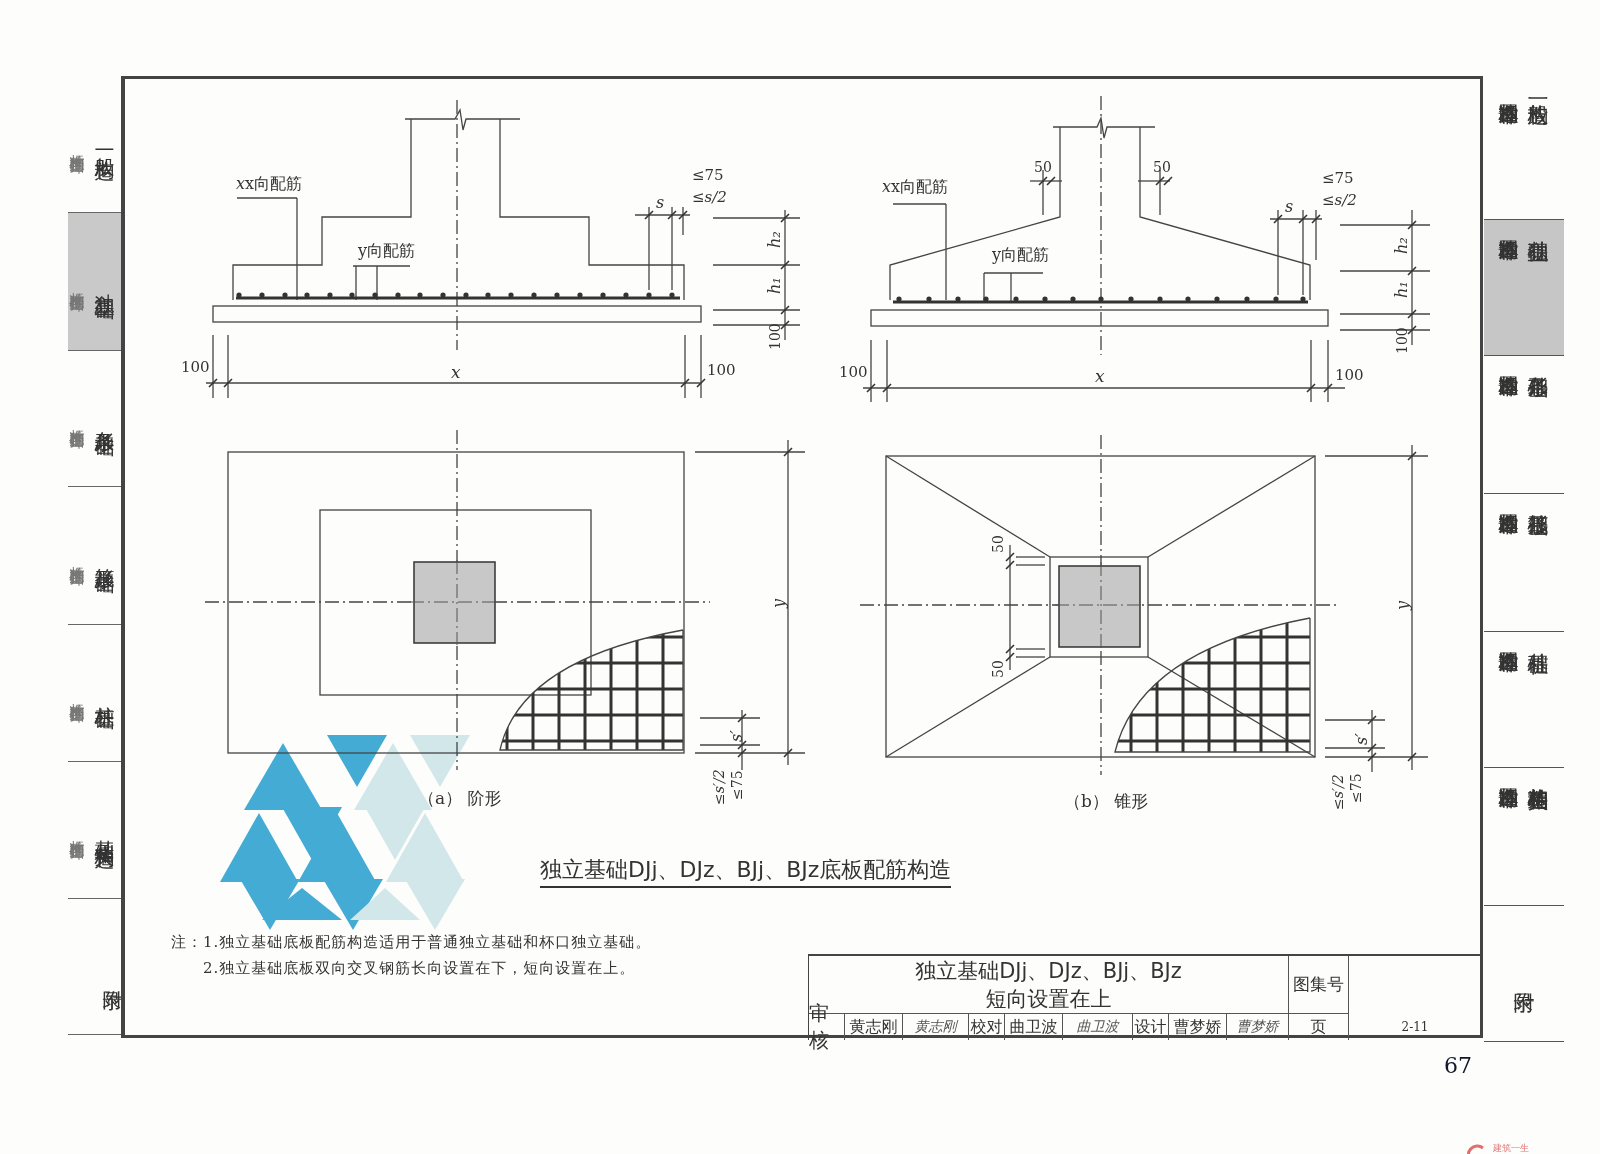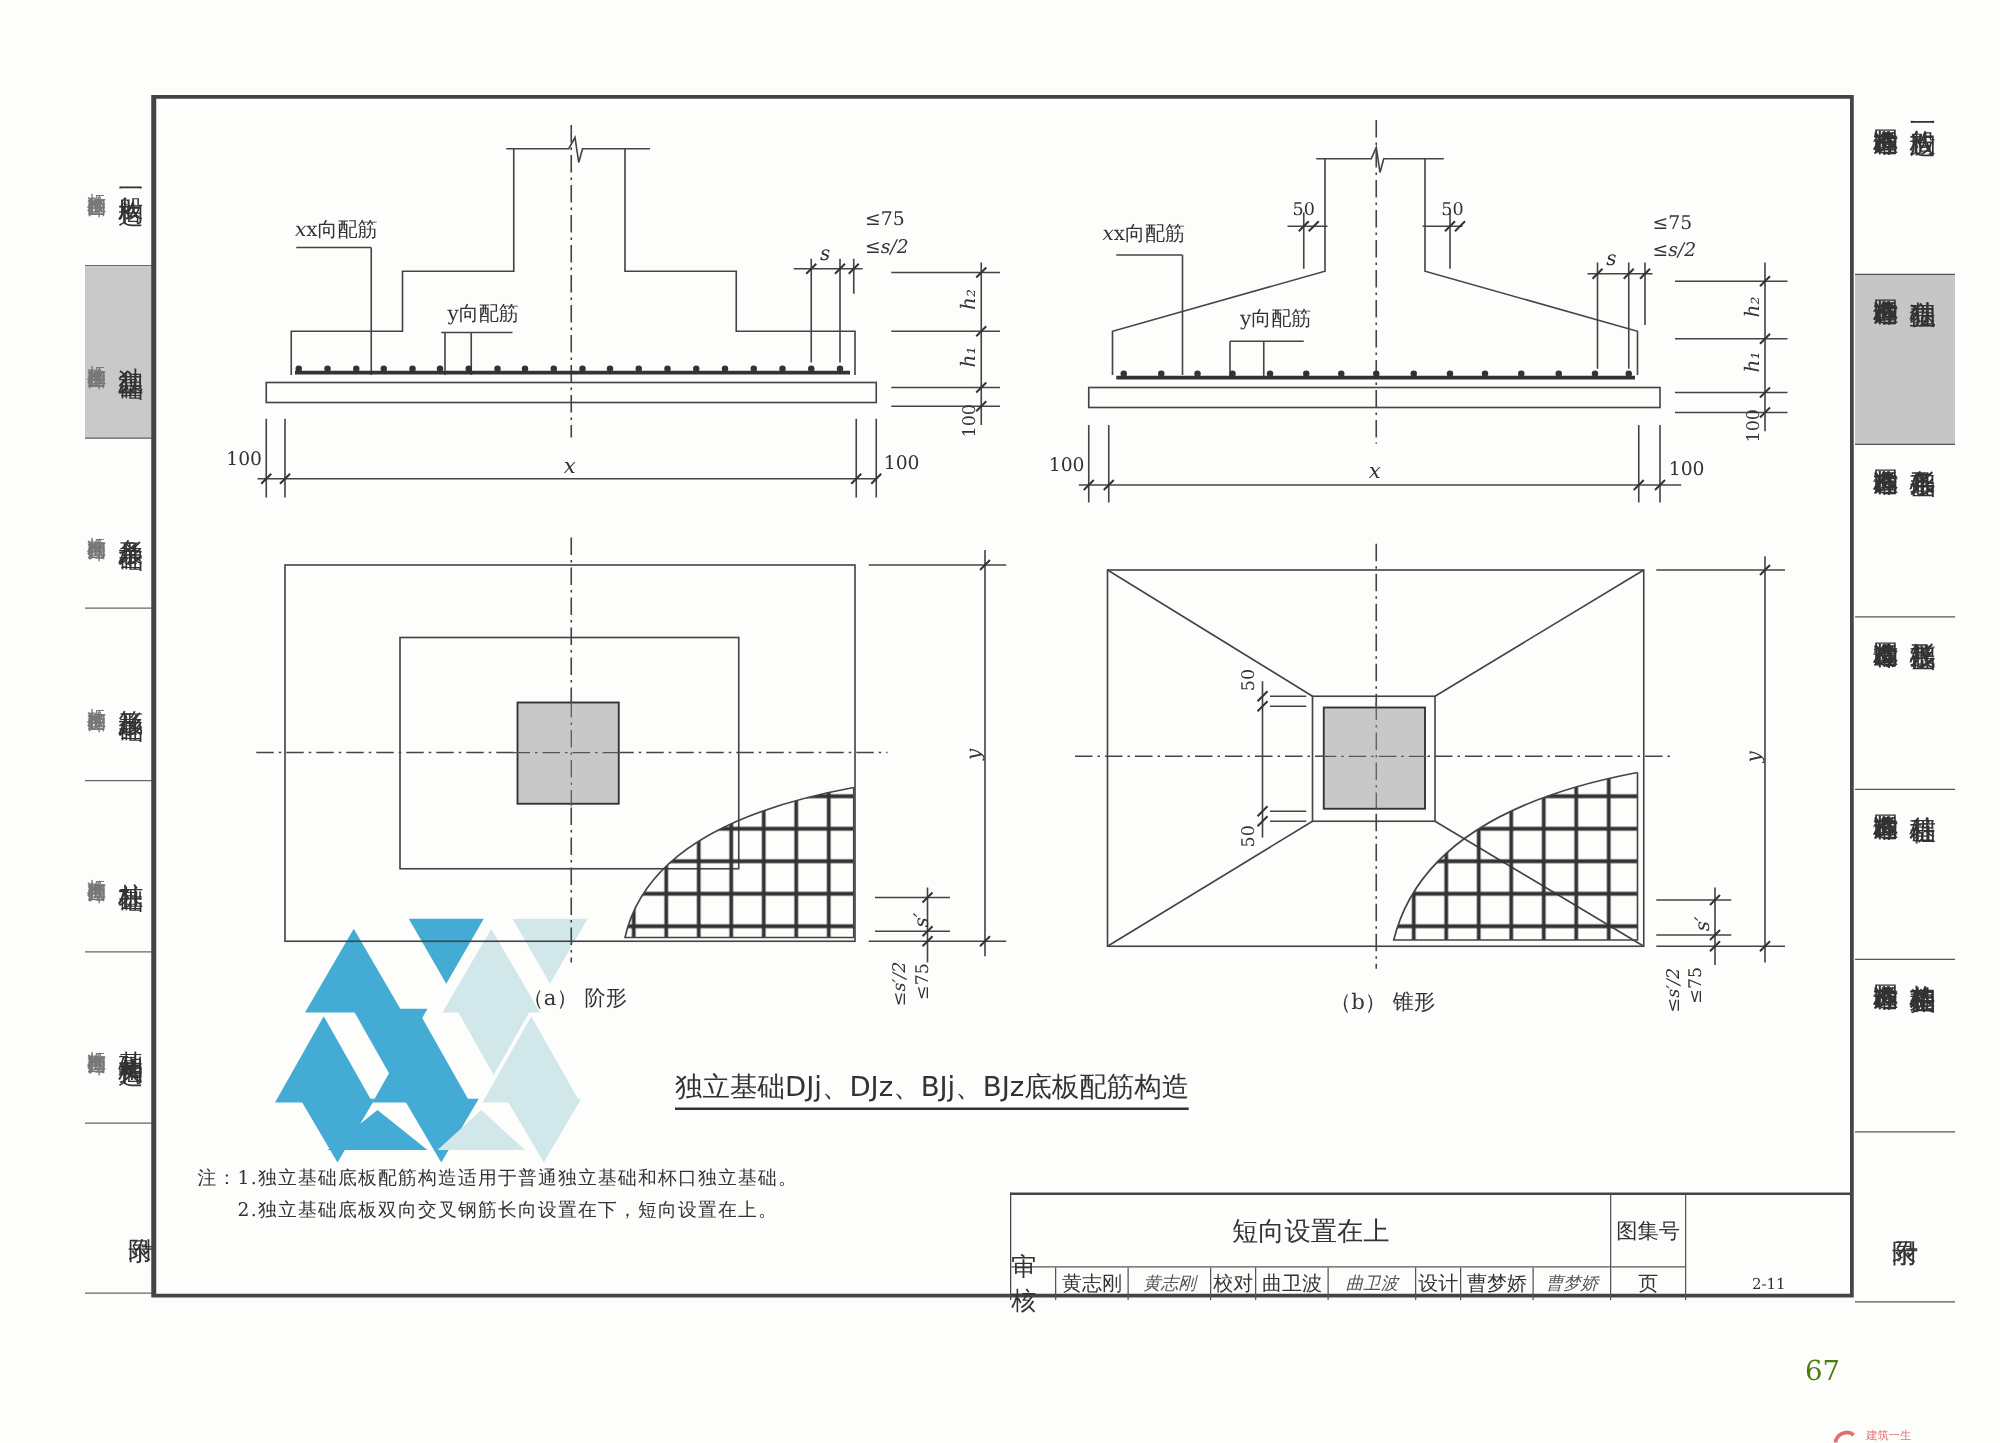--- a/index.html
+++ b/index.html
@@ -12,23 +12,23 @@
   .ltab .sub{width:18px;font-size:15px;line-height:19px;color:#777;padding-top:2px;text-align:center;writing-mode:vertical-rl;letter-spacing:1px;overflow:hidden;}
   .ltab .main{flex:1;font-size:20px;line-height:22px;color:#333;text-align:center;writing-mode:vertical-rl;letter-spacing:2px;display:flex;align-items:center;justify-content:center;}
   .rtabs{left:1484px;top:84px;width:80px;}
   .rtab{position:absolute;left:0;width:80px;border-bottom:1.5px solid #555;box-sizing:border-box;display:flex;justify-content:center;gap:6px;padding-top:4px;}
   .rtab.active{background:#c6c6c6;}
   .rtab .sub{font-size:20px;line-height:22px;writing-mode:vertical-rl;letter-spacing:0;}
   .rtab .main{font-size:21px;line-height:24px;writing-mode:vertical-rl;display:flex;align-items:center;}
   .frame{left:121px;top:76px;width:1362px;height:962px;border:3px solid #444;border-left-width:4px;box-sizing:border-box;}
   .tb{left:808px;top:954px;width:672px;height:84px;}
   .tbcell{position:absolute;border-right:1.5px solid #555;box-sizing:border-box;display:flex;align-items:center;justify-content:center;font-size:18px;color:#333;}
-  .note{font-size:15px;color:#333;letter-spacing:1px;}
+  .note{font-size:15px;color:#333;letter-spacing:1px;margin-left:13px;}
   .bigtitle{font-family:"DejaVu Sans","Liberation Sans",sans-serif;font-size:22px;color:#333;border-bottom:2px solid #333;padding-bottom:1px;}
-  .pagenum{font-size:22px;color:#4d7c0f;margin-top:32px;}
+  .pagenum{font-size:22px;color:#0f172a;}
   .wm{font-family:"Liberation Sans",sans-serif;}
 </style>
 </head>
 <body>
 
 <div class="abs ltabs">
   <div class="ltab" style="top:0;height:138px;">
       <div class="sub">标准构造详图</div>
       <div class="main">一般构造</div>
     </div>
@@ -332,20 +332,21 @@
 
 <div class="abs bigtitle" style="left:540px;top:855px;">独立基础DJj、DJz、BJj、BJz底板配筋构造</div>
 
 <div class="abs note" style="left:158px;top:933px;">
   <span>注：</span><span>1.独立基础底板配筋构造适用于普通独立基础和杯口独立基础。</span>
 </div>
 <div class="abs note" style="left:190px;top:959px;text-align:center;">2.独立基础底板双向交叉钢筋长向设置在下，短向设置在上。</div>
 
 <div class="abs tb" style="border-top:2px solid #444;border-left:1.5px solid #444;">
   <div class="tbcell" style="left:0;top:0;width:480px;height:58px;flex-direction:column;font-family:'DejaVu Sans','Liberation Sans',sans-serif;font-size:21px;line-height:28px;border-bottom:1.5px solid #555;">
+    <span>独立基础DJj、DJz、BJj、BJz</span>
     <span>短向设置在上</span>
   </div>
   <div class="tbcell" style="left:480px;top:0;width:60px;height:58px;border-bottom:1.5px solid #555;font-size:17px;">图集号</div>
   <div class="tbcell" style="left:0;top:58px;width:36px;height:26px;font-size:20px;">审核</div>
   <div class="tbcell" style="left:36px;top:58px;width:58px;height:26px;font-size:16px;">黄志刚</div>
   <div class="tbcell" style="left:94px;top:58px;width:66px;height:26px;font-size:14px;font-style:italic;color:#555;">黄志刚</div>
   <div class="tbcell" style="left:160px;top:58px;width:36px;height:26px;font-size:16px;">校对</div>
   <div class="tbcell" style="left:196px;top:58px;width:58px;height:26px;font-size:16px;">曲卫波</div>
   <div class="tbcell" style="left:254px;top:58px;width:70px;height:26px;font-size:14px;font-style:italic;color:#555;">曲卫波</div>
   <div class="tbcell" style="left:324px;top:58px;width:36px;height:26px;font-size:16px;">设计</div>

